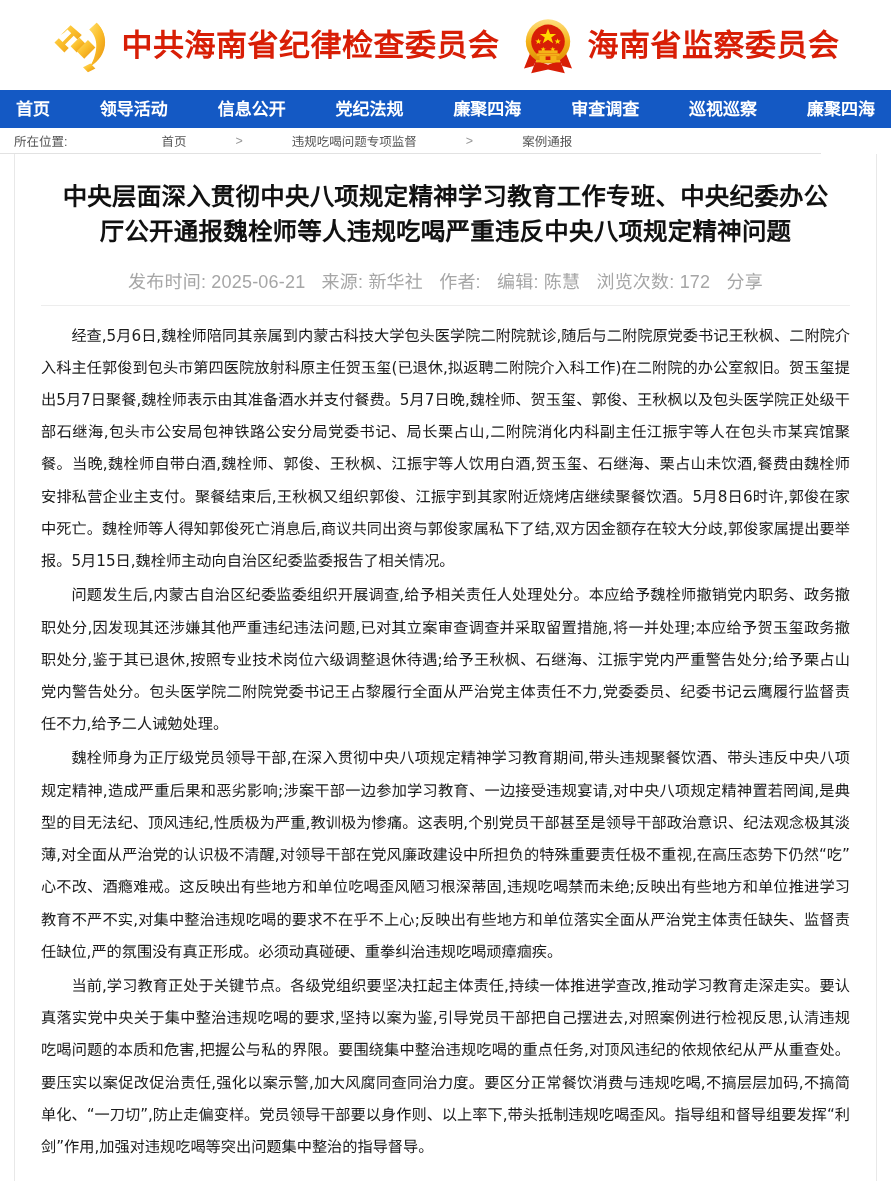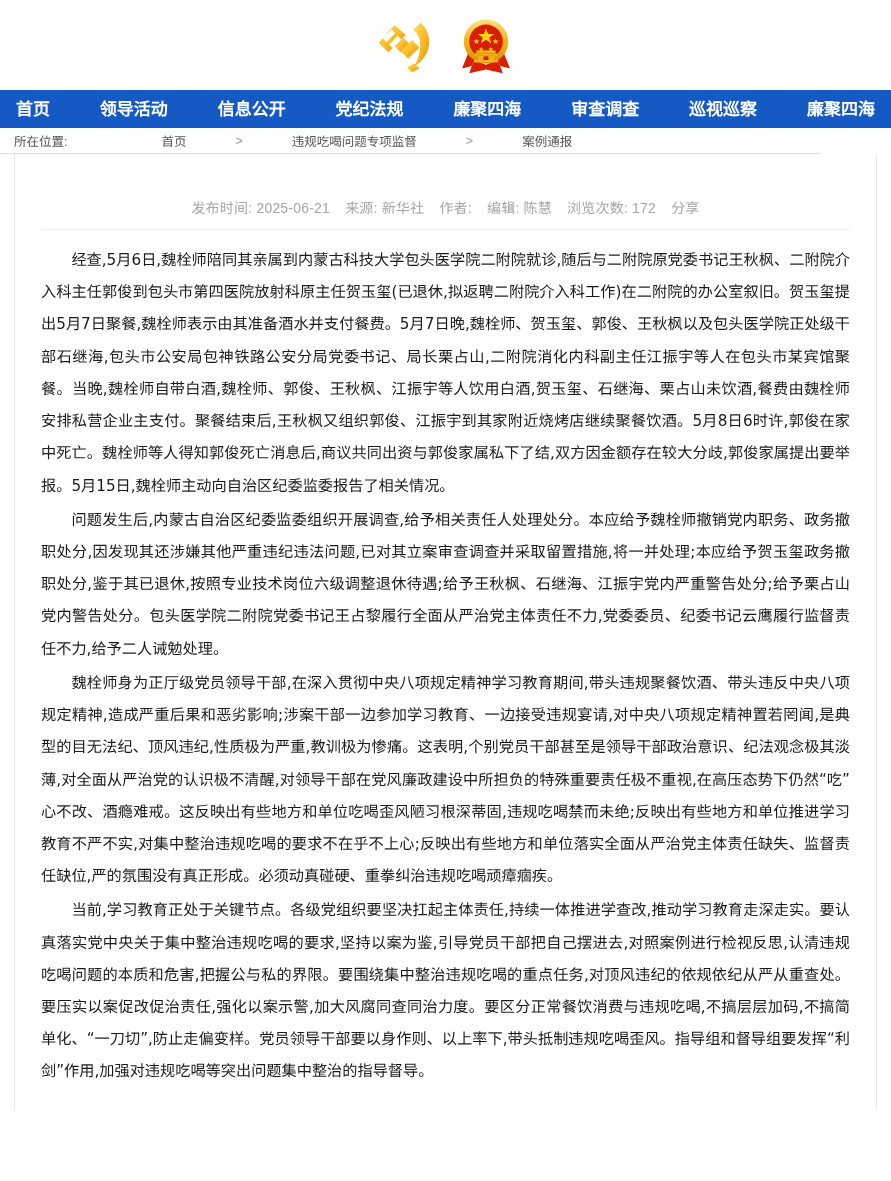--- a/index.html
+++ b/index.html
@@ -127,21 +127,21 @@
     line-height: 1.42;
     text-align: center;
     color: #111;
     padding: 0 14px;
     letter-spacing: 0.2px;
   }
 
   .article-meta {
     margin-top: 17px;
     text-align: center;
-    font-size: 14px;
+    font-size: 18px;
     color: #a6a6a6;
     white-space: nowrap;
     letter-spacing: 0.2px;
   }
   .article-meta .meta-seg { margin-right: 11px; }
   .article-meta .share-link { cursor: pointer; }
 
   .meta-rule {
     margin: 12px 0 0 0;
     height: 1px;
@@ -183,20 +183,21 @@
       <path d="M72 14 C93 34 90 68 62 84 C77 63 78 40 62 26 Z" fill="url(#goldG)"></path>
       <path d="M72 14 C92 33 89 67 62 84 C74 62 76 39 60 25 Z" fill="url(#goldG)"></path>
 
       <path d="M62 80 L70 88 L58 94 L50 86 Z" fill="url(#goldG)"></path>
 
       <path d="M14 34 L30 18 L48 34 L41 41 L35 35 L21 49 L27 55 L20 62 L4 46 L11 39 L17 45 L31 31 L25 25 L20 30 Z" fill="url(#goldG)"></path>
 
       <path d="M30 52 L44 38 L54 48 L40 62 Z" fill="url(#goldG)"></path>
       <path d="M40 60 L58 42 L70 54 L52 72 Z" fill="url(#goldG)"></path>
     </svg>
+    <span class="brand-text">中共海南省纪律检查委员会</span>
   </div>
 
   <div class="brand-unit">
 
     <svg class="emblem" width="60" height="64" viewBox="0 0 100 106" aria-hidden="true">
       <defs>
         <linearGradient id="ringG" x1="0" y1="0" x2="0" y2="1">
           <stop offset="0%" stop-color="#ffe082"></stop>
           <stop offset="50%" stop-color="#f4b318"></stop>
           <stop offset="100%" stop-color="#dd8c06"></stop>
@@ -217,20 +218,21 @@
       <polygon points="66,42 67.4,45.6 71.2,45.6 68.1,47.9 69.3,51.5 66,49.3 62.7,51.5 63.9,47.9 60.8,45.6 64.6,45.6" fill="#ffd700"></polygon>
       <polygon points="42,56 43.2,59 46.2,59 43.8,60.9 44.7,63.9 42,62.1 39.3,63.9 40.2,60.9 37.8,59 40.8,59" fill="#ffd700"></polygon>
       <polygon points="58,56 59.2,59 62.2,59 59.8,60.9 60.7,63.9 58,62.1 55.3,63.9 56.2,60.9 53.8,59 56.8,59" fill="#ffd700"></polygon>
 
       <rect x="34" y="62" width="32" height="5" fill="#f4b318"></rect>
       <rect x="31" y="67" width="38" height="4" fill="#f4b318"></rect>
       <rect x="36" y="71" width="28" height="7" fill="#f4b318"></rect>
       <rect x="46" y="72" width="8" height="6" fill="#d81e06"></rect>
       <rect x="30" y="78" width="40" height="4" fill="#f4b318"></rect>
     </svg>
+    <span class="brand-text brand-text-2">海南省监察委员会</span>
   </div>
 
 </header>
 
 <nav class="main-nav">
   <a class="nav-item" href="#">首页</a>
   <a class="nav-item" href="#">领导活动</a>
   <a class="nav-item" href="#">信息公开</a>
   <a class="nav-item" href="#">党纪法规</a>
   <a class="nav-item" href="#">廉聚四海</a>
@@ -245,20 +247,21 @@
   <a class="crumb" href="#">首页</a>
   <span class="crumb-sep">&gt;</span>
   <a class="crumb" href="#">违规吃喝问题专项监督</a>
   <span class="crumb-sep">&gt;</span>
   <a class="crumb" href="#">案例通报</a>
 </div>
 
 <div class="article-wrap">
   <article class="article">
 
+    <h1 class="article-title">中央层面深入贯彻中央八项规定精神学习教育工作专班、中央纪委办公厅公开通报魏栓师等人违规吃喝严重违反中央八项规定精神问题</h1>
 
     <div class="article-meta">
       <span class="meta-seg">
         <span>发布时间:</span>
         <span>2025-06-21</span>
       </span>
       <span class="meta-seg">
         <span>来源:</span>
         <span>新华社</span>
       </span>

